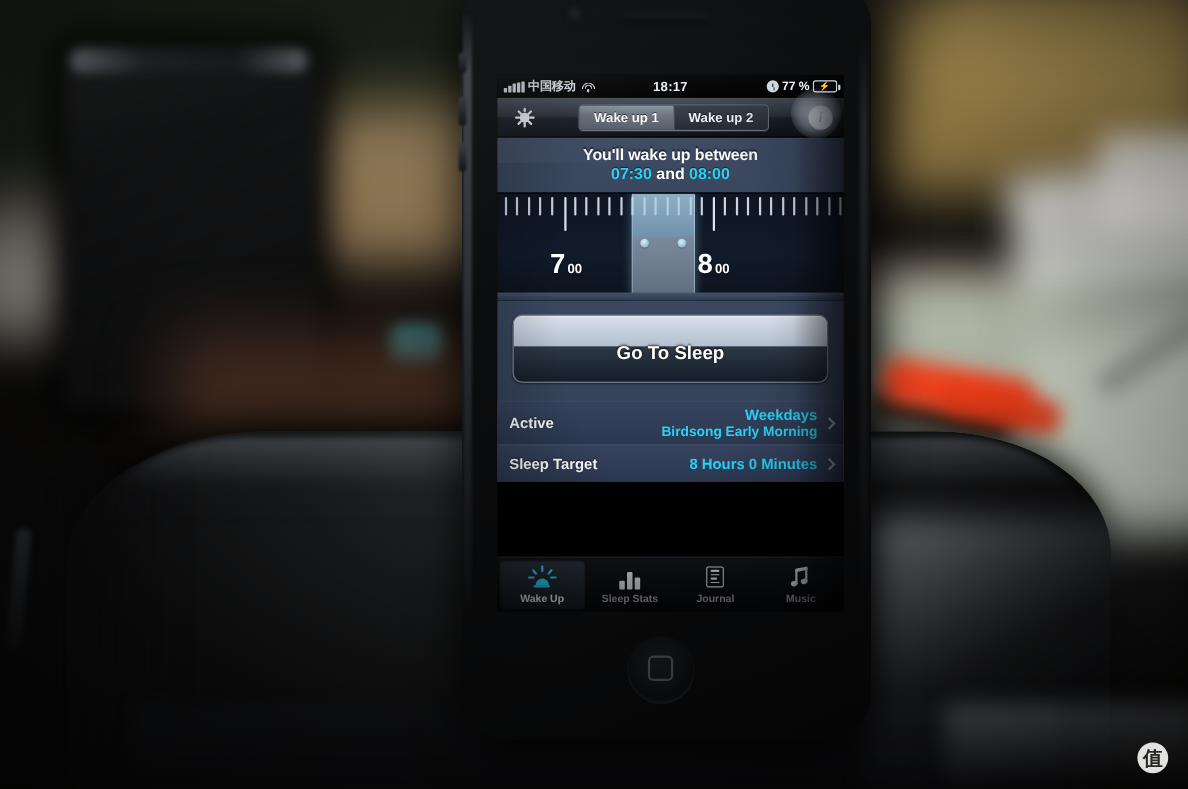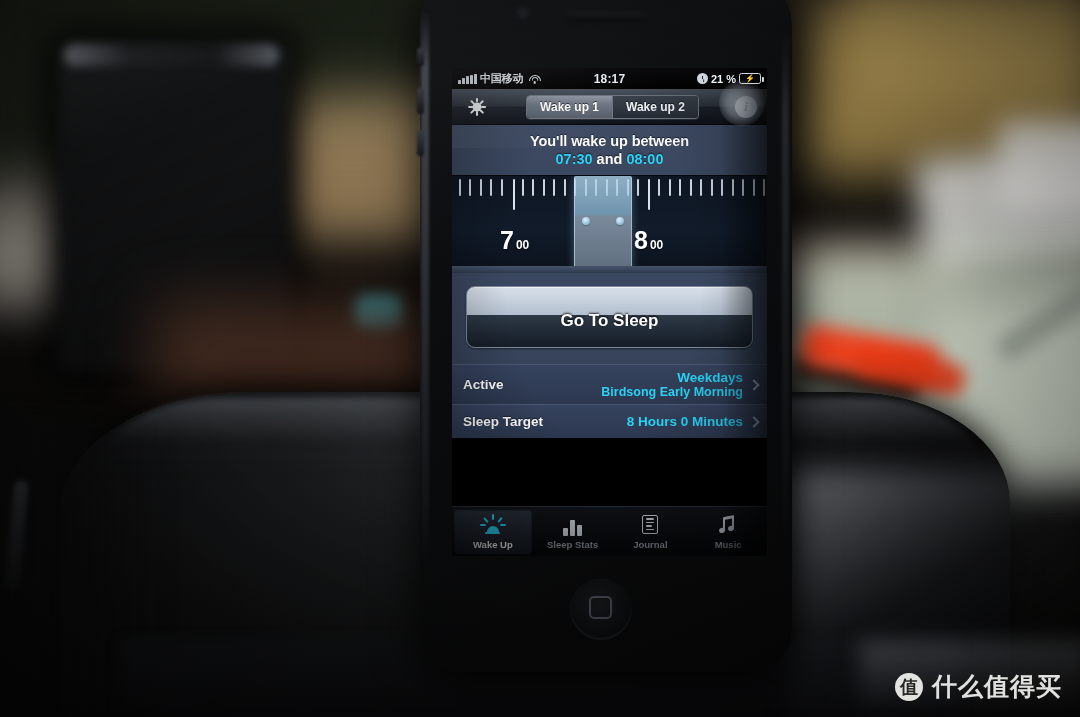--- a/index.html
+++ b/index.html
@@ -556,21 +556,21 @@
         </div>
         <div class="carrier">中国移动</div>
         <div class="wifi-ic">
           <span></span>
             <span></span>
             <span class="dot"></span>
         </div>
         <div class="sb-time">18:17</div>
         <div class="sb-right">
           <div class="alarm-ic"></div>
-          <div class="batt-pct">21 %</div>
+          <div class="batt-pct">77 %</div>
           <div class="batt">
               <span class="bolt">⚡</span>
             </div>
         </div>
       </div>
 
       <div class="navbar">
         <div class="sun-btn">
           <div class="sun-core"></div>
           <div class="sun-ray" style="transform:rotate(0deg)">
@@ -734,16 +734,15 @@
       <div class="scr-dark-right"></div>
       <div class="scr-dark-bottom"></div>
       <div class="scr-vignette"></div>
     </div>
   </div>
 
   <div class="photo-vignette"></div>
 
   <div class="watermark">
     <div class="wm-logo">值</div>
-    <div class="wm-text">什么值得买</div>
   </div>
 
 </div>
 
 </body></html>

